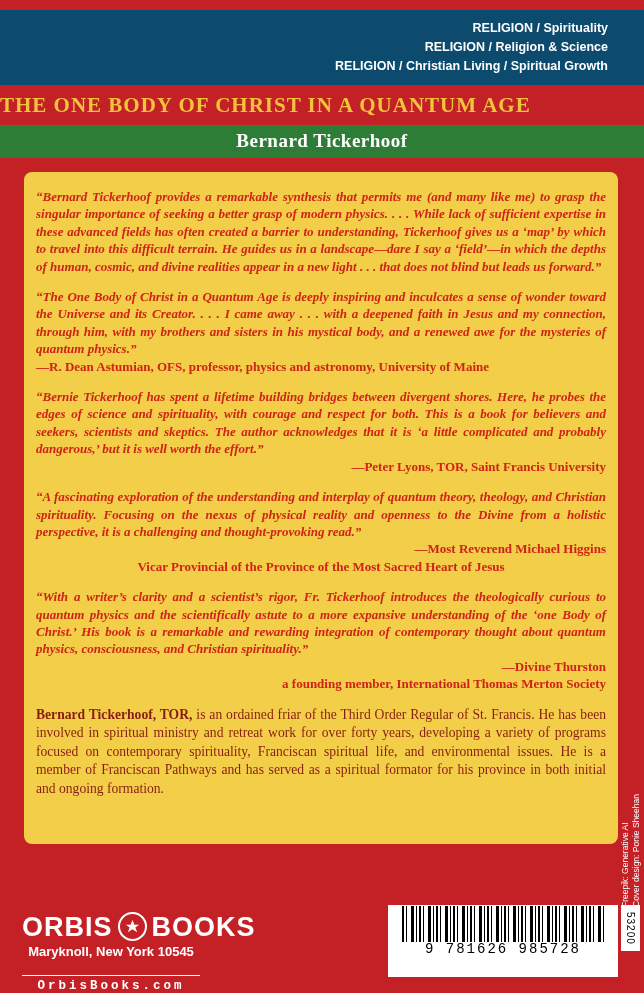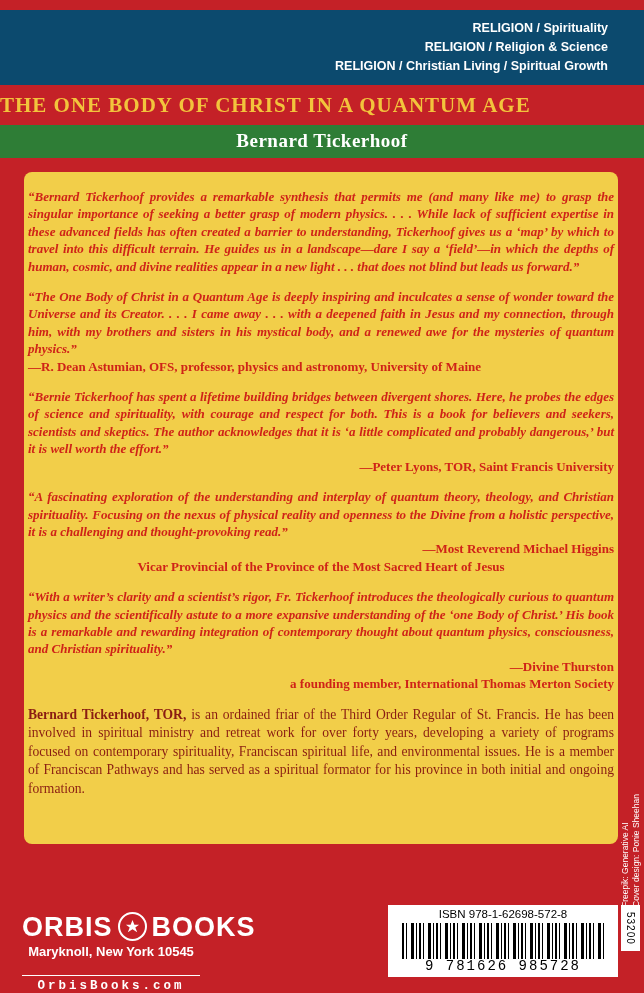--- a/index.html
+++ b/index.html
@@ -26,21 +26,21 @@
   .author-band{
     background:#2e7d36;color:#ffffff;text-align:center;
     font-weight:bold;font-size:19px;letter-spacing:.5px;
     padding:5px 16px 6px;
   }
   
   .main-panel{
     background:#f2ce49;border-radius:8px;
     margin:14px 26px 12px 24px;
     min-height:672px;
-    padding:16px 4px 14px;
+    padding:16px 12px 14px;
     box-sizing:border-box;
   }
   .blurb{margin:0 0 13px 0;}
   .bq{
     margin:0;color:#cf2318;font-style:italic;font-weight:bold;
     font-size:13px;line-height:17.4px;text-align:justify;
   }
   .attr{
     margin:0;color:#cf2318;font-weight:bold;
     font-size:13px;line-height:17.4px;
@@ -170,21 +170,20 @@
           <path d="M8 1 L10 6 L15 6 L11 9 L13 14 L8 11 L3 14 L5 9 L1 6 L6 6 Z" fill="#ffffff"></path>
         </svg>
       </span>
       <span class="logo-word">BOOKS</span>
     </div>
     <div class="address">Maryknoll, New York 10545</div>
     <div class="website">OrbisBooks.com</div>
   </div>
 
   <div class="barcode-box">
-    <div class="isbn">ISBN 978-1-62698-572-8</div>
     <div class="bars"></div>
     <div class="digits">9 781626 985728</div>
   </div>
 
   <div class="price-tab">
     <span>53200</span>
   </div>
 
 </div>
 

